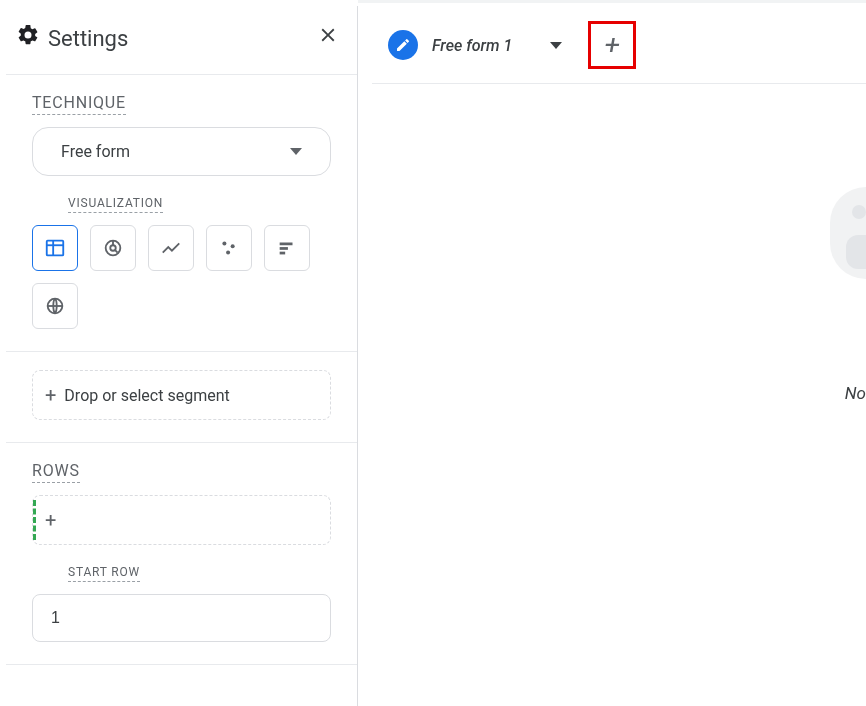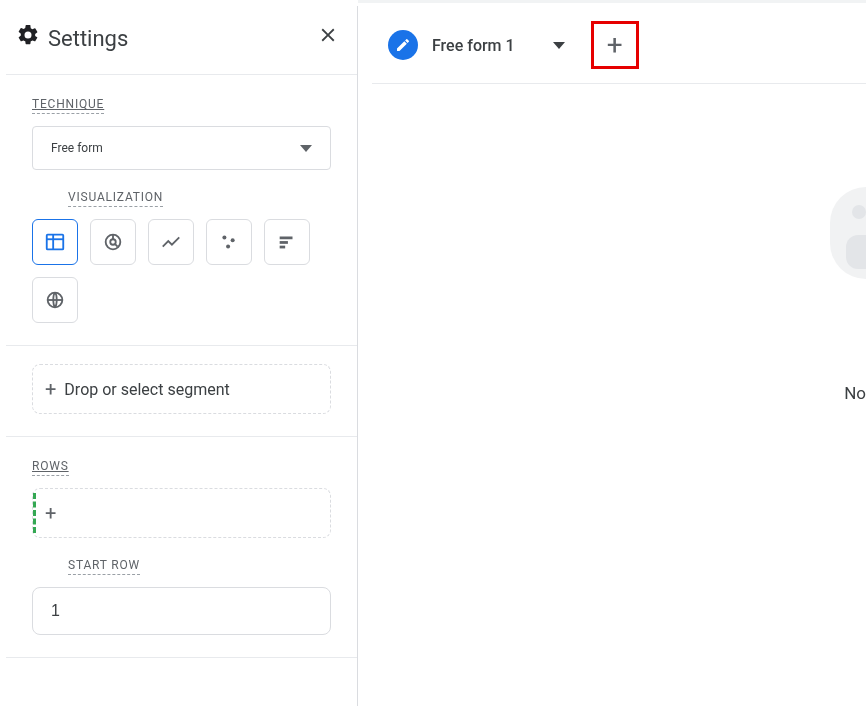--- a/index.html
+++ b/index.html
@@ -44,37 +44,36 @@
       cursor: pointer;
       padding: 4px;
     }
     .close-icon svg { width: 22px; height: 22px; }
 
     .section {
       padding: 18px 26px 22px 26px;
       border-bottom: 1px solid #e8eaed;
     }
     .section-label {
-      font-size: 12px;
+      font-size: 16px;
       letter-spacing: 0.8px;
       color: #5f6368;
       border-bottom: 1px dashed #9aa0a6;
       display: inline-block;
       padding-bottom: 2px;
       margin-bottom: 12px;
-      text-decoration: underline;
     }
     .select-box {
       display: flex;
       align-items: center;
       justify-content: space-between;
       border: 1px solid #dadce0;
-      border-radius: 4px;
-      padding: 14px 18px;
-      font-size: 12px;
+      border-radius: 16px;
+      padding: 14px 28px;
+      font-size: 16px;
       color: #3c4043;
       cursor: pointer;
     }
     .caret-down {
       width: 0; height: 0;
       border-left: 6px solid transparent;
       border-right: 6px solid transparent;
       border-top: 7px solid #5f6368;
     }
     .input-box {
@@ -132,20 +131,21 @@
       font-size: 20px;
       color: #5f6368;
       line-height: 1;
     }
 
     .main {
       flex: 1;
       position: relative;
       background: #fff;
       border-top: 3px solid #f1f3f4;
+      font-style: italic;
     }
     .tabs-bar {
       display: flex;
       align-items: center;
       padding: 14px 16px;
       border-bottom: 1px solid #e8eaed;
       gap: 8px;
       margin-top: 4px;
       margin-left: 14px;
       background: #fff;

